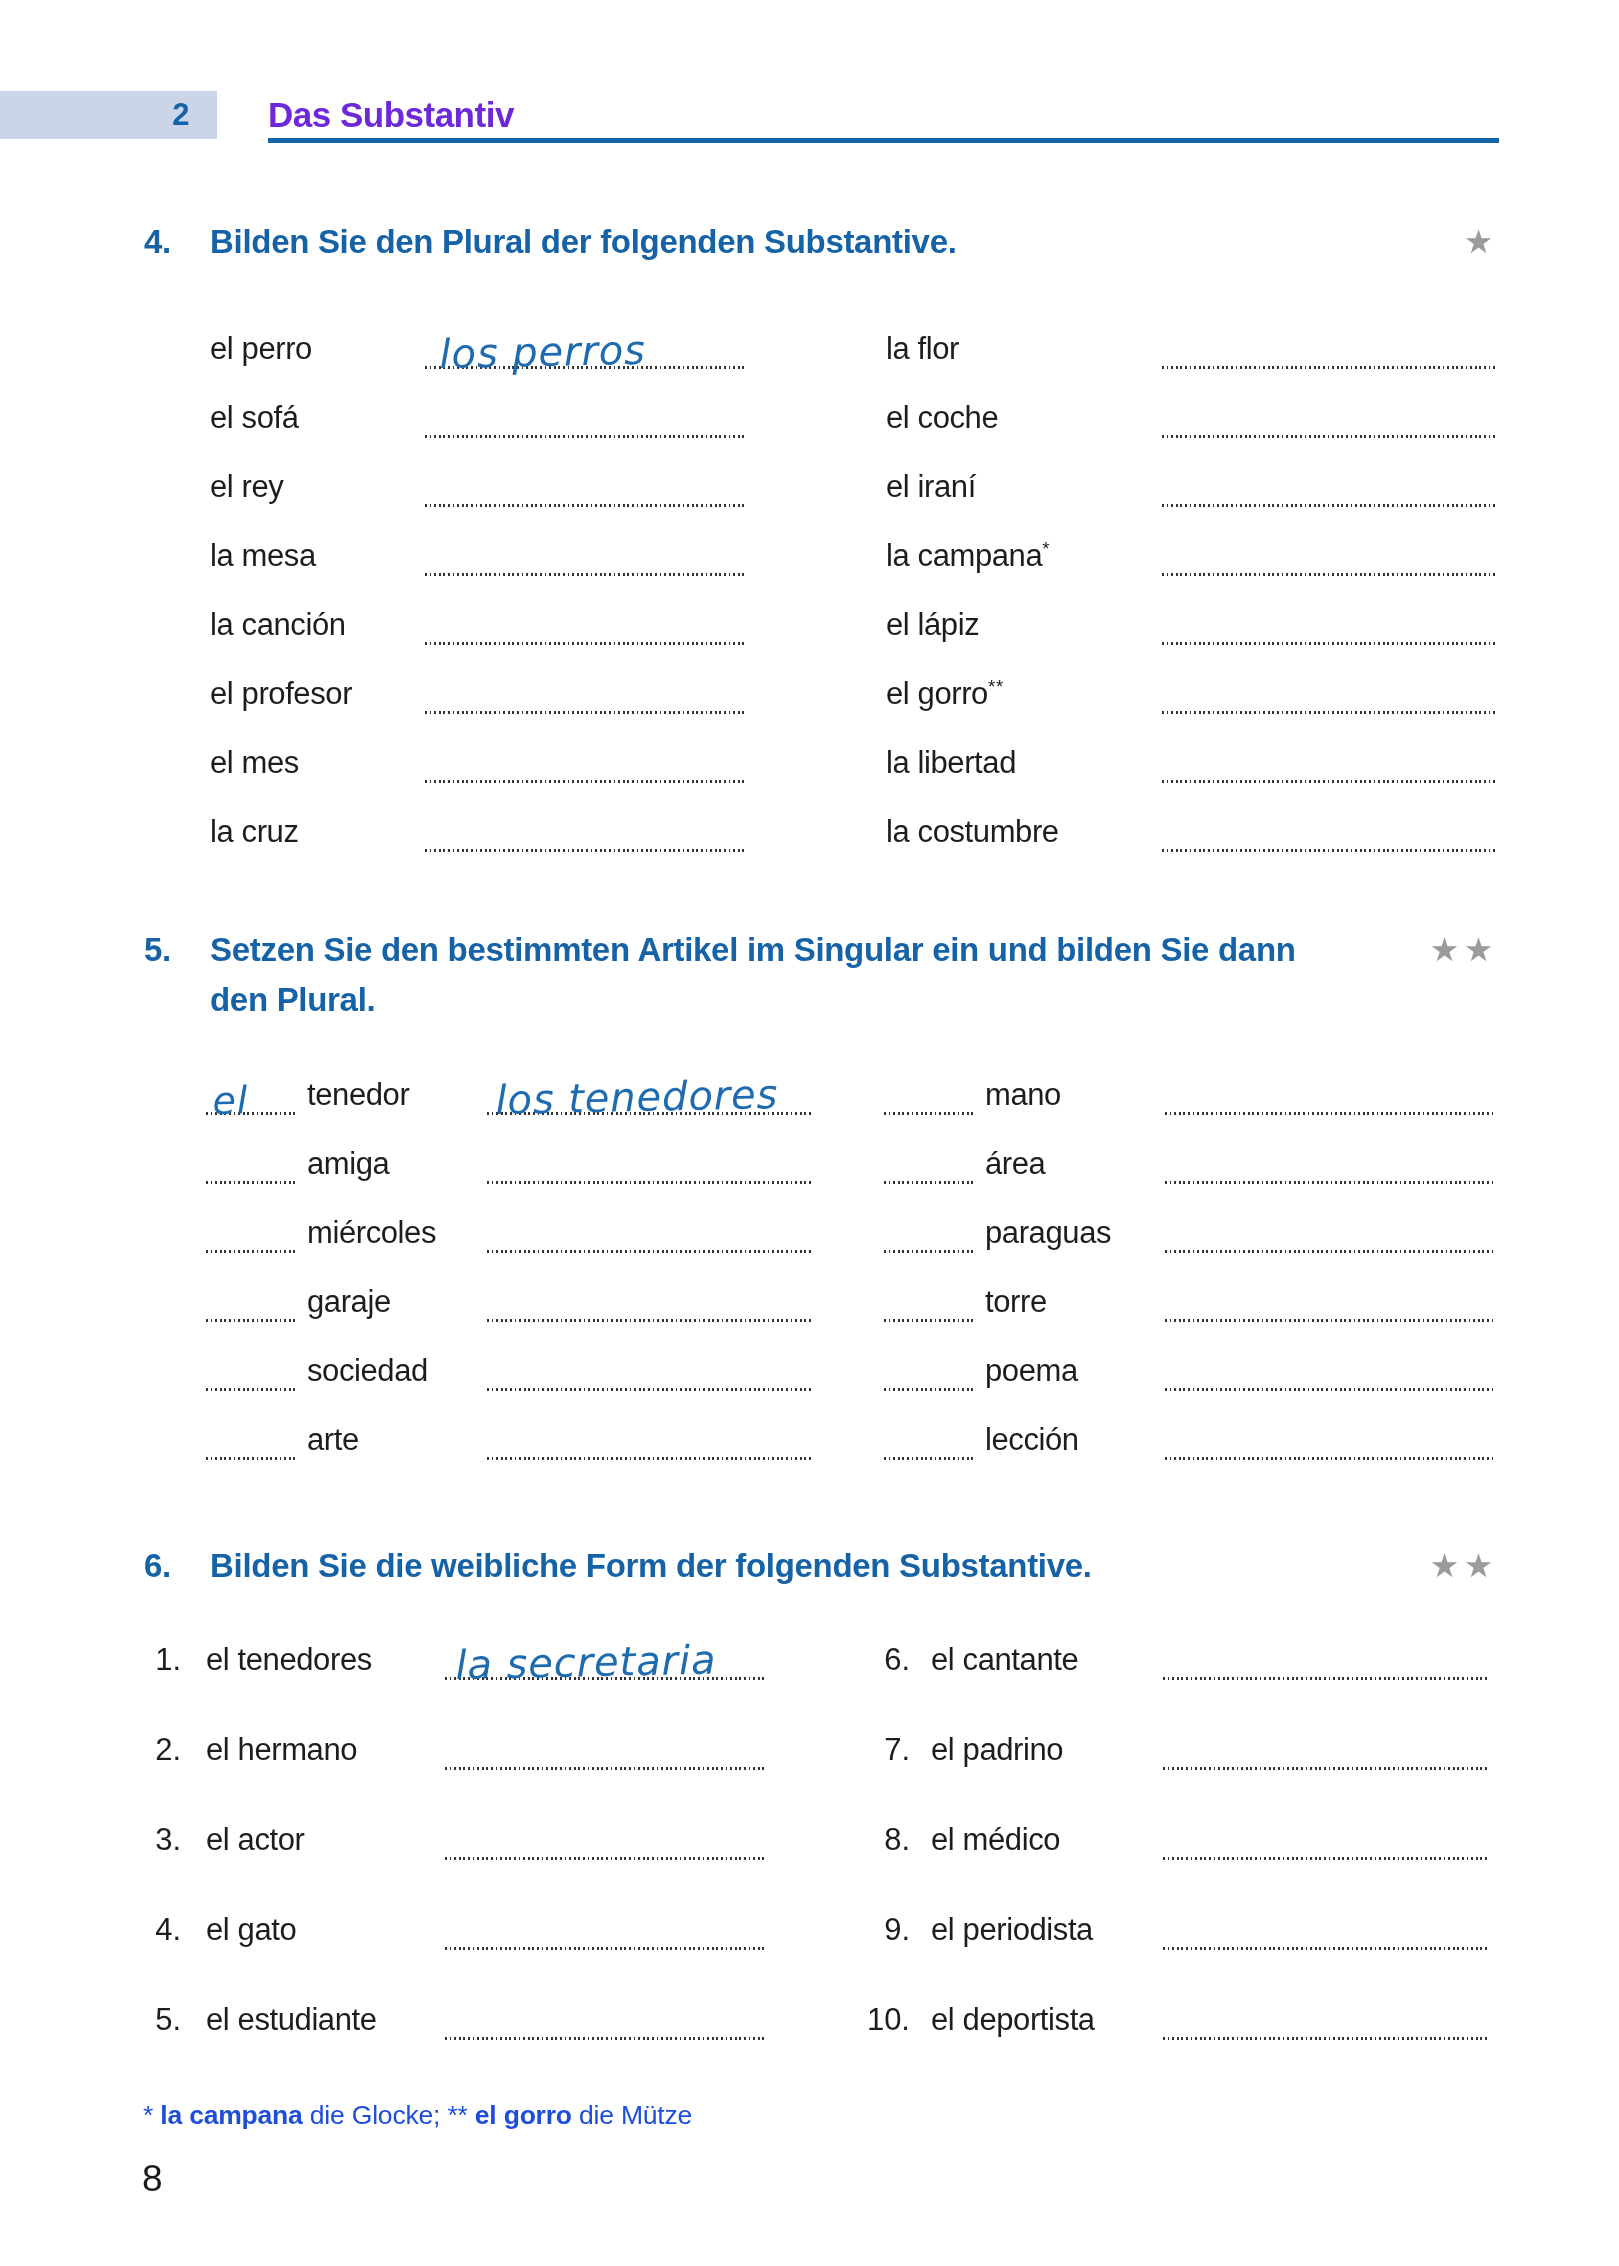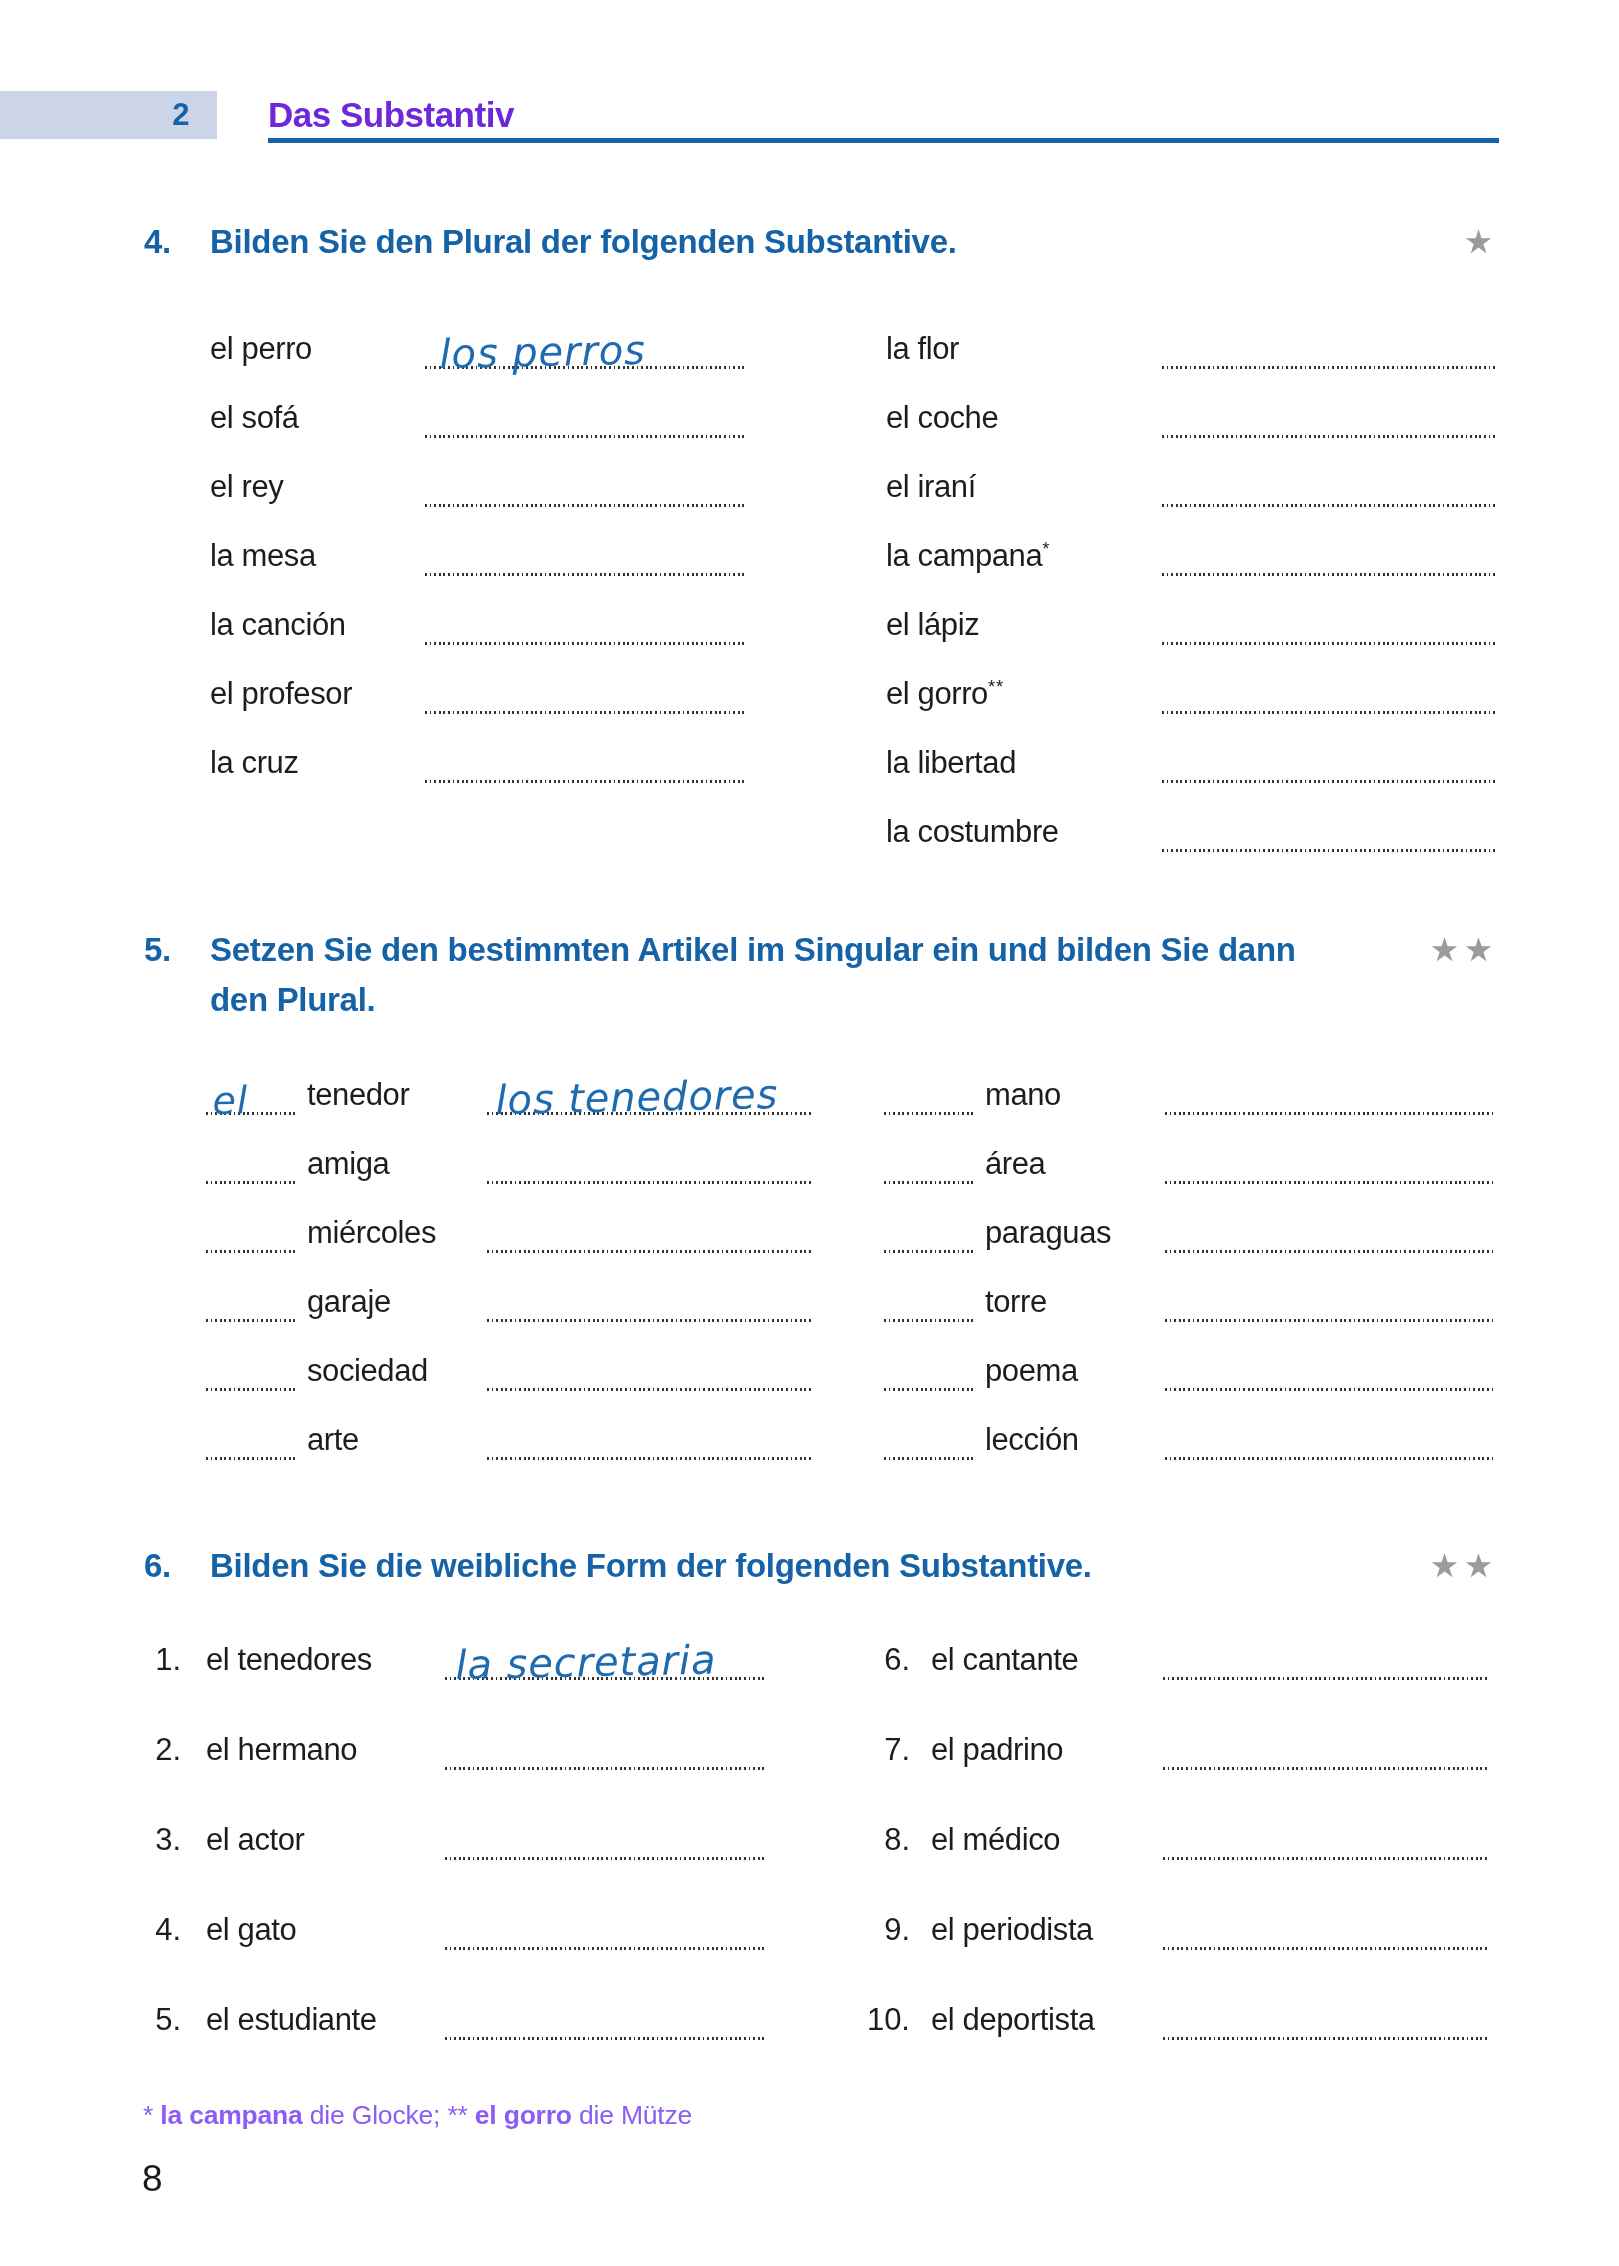--- a/index.html
+++ b/index.html
@@ -47,21 +47,21 @@
   .ex6-right .word{left:90px;}
   .ex6-right .blank{left:322px;right:0;}
   
   .hand{
     position:absolute;left:14.6px;bottom:-8.2px;font-family:"DejaVu Sans",sans-serif;
     font-style:italic;font-size:40px;color:#1e6bb0;white-space:nowrap;
     transform:rotate(-1.2deg);transform-origin:left bottom;letter-spacing:0.9px;
   }
   .hand-small{font-size:38px;left:7.3px;}
   
-  .footnote{position:absolute;left:143px;top:2100px;font-size:26.5px;color:#8b5cf6;letter-spacing:-0.2px;}
+  .footnote{position:absolute;left:143px;top:2100px;font-size:26.5px;color:#1d4ed8;letter-spacing:-0.2px;}
   .footnote b{letter-spacing:-0.2px;}
   .page-num{position:absolute;left:142px;top:2158px;font-size:37px;color:#1a1a1a;}
 </style>
 </head>
 <body>
 
 <div class="page">
 
   <div class="chapter-tab">
     <span class="chapter-num">2</span>
@@ -101,20 +101,26 @@
         </span>
     </div>
     <div class="row row-76">
       <span class="word">la canción</span>
       <span class="blank">
           <span class="hand"></span>
         </span>
     </div>
     <div class="row row-76">
       <span class="word">el profesor</span>
+      <span class="blank">
+          <span class="hand"></span>
+        </span>
+    </div>
+    <div class="row row-76">
+      <span class="word">el mes</span>
       <span class="blank">
           <span class="hand"></span>
         </span>
     </div>
     <div class="row row-76">
       <span class="word">la cruz</span>
       <span class="blank">
           <span class="hand"></span>
         </span>
     </div>

